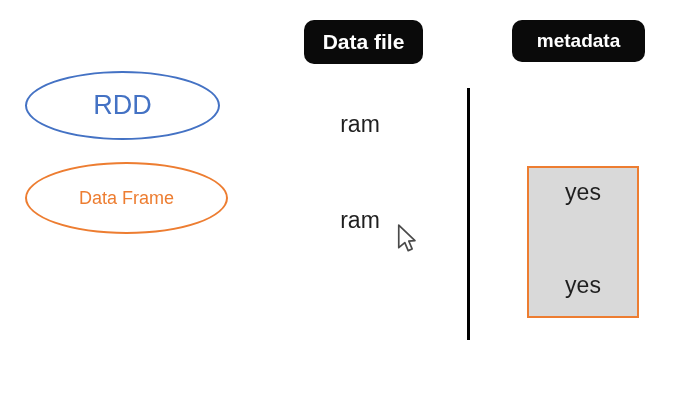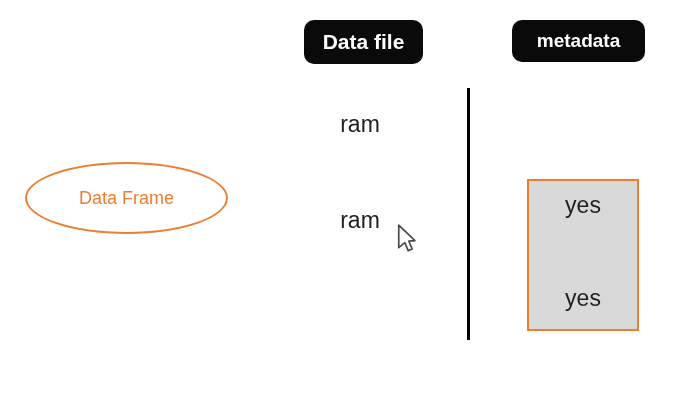--- a/index.html
+++ b/index.html
@@ -48,41 +48,44 @@
 
   .divider {
     position:absolute;
     left:467px; top:88px;
     width:3px; height:252px;
     background:#000000;
   }
 
   .highlight-box {
     position:absolute;
-    left:527px; top:179px;
+    left:527px; top:166px;
     width:112px; height:152px;
     background:#d9d9d9;
     border:2px solid #ED7D31;
     box-sizing:border-box;
   }
   .cell-yes-df  { position:absolute; left:0; right:0; top:11px;  text-align:center; color:#1f1f1f; font-size:23px; }
   .cell-yes-sql { position:absolute; left:0; right:0; top:104px; text-align:center; color:#1f1f1f; font-size:23px; }
 
   .cursor {
     position:absolute;
     left:395px; top:223px;
     width:23px; height:31px;
     pointer-events:none;
   }
 </style>
 </head>
 <body>
 
 <div class="canvas">
 
+  <div class="ellipse ellipse-rdd">
+    <span>RDD</span>
+  </div>
   <div class="ellipse ellipse-dataframe">
     <span>Data Frame</span>
   </div>
 
   <div class="pill pill-metadata">
     <span>metadata</span>
   </div>
   <div class="pill pill-datafile">
     <span>Data file</span>
   </div>

